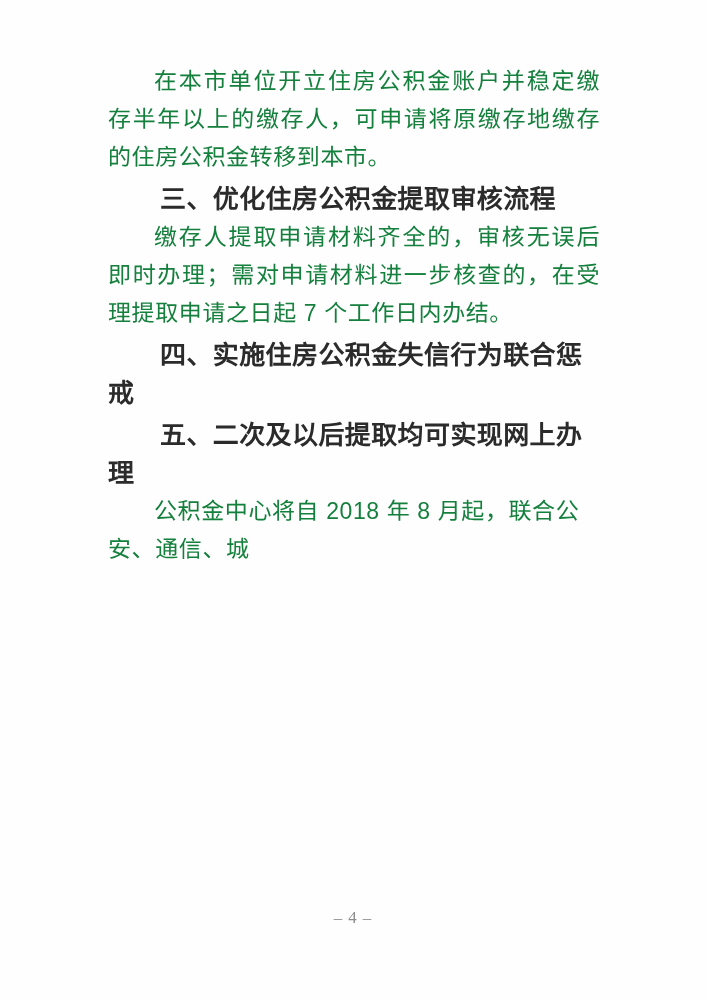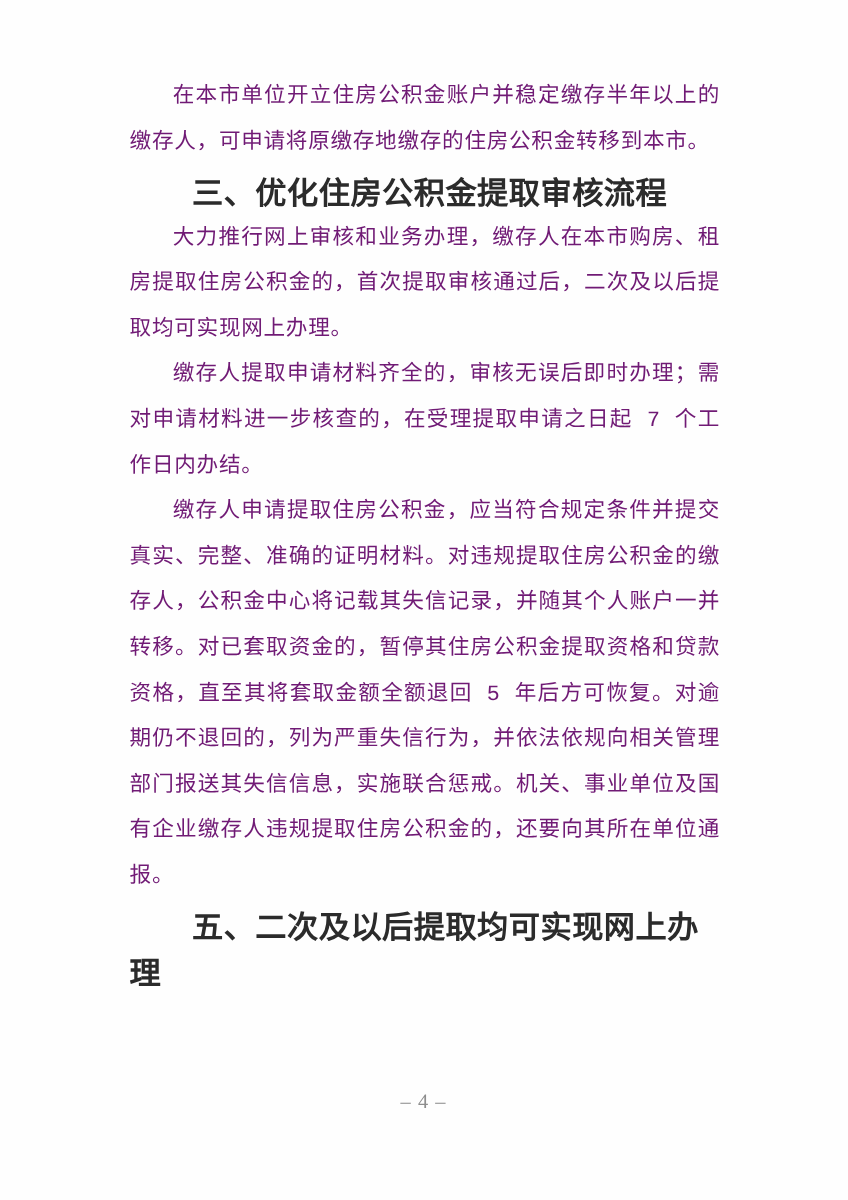--- a/index.html
+++ b/index.html
@@ -29,29 +29,29 @@
   .text-column {
     position: absolute;
     left: 108px;
     top: 62px;
     width: 492px;
   }
 
   
   .para {
     margin: 0;
-    font-size: 18px;
+    font-size: 23px;
     line-height: 38px;
     letter-spacing: 0.6px;
     text-align: justify;
     text-justify: inter-character;
     text-indent: 2em;
-    color: #701a75;
+    color: #15803d;
     word-break: break-all;
-    font-family: Liberation Mono, monospace;
+    font-family: Liberation Sans, sans-serif;
   }
   .para.last-short {
     text-align: left;
   }
 
   
   .heading {
     margin: 0;
     font-size: 26px;
     line-height: 38px;
@@ -87,29 +87,29 @@
 <body>
 
 <div class="page">
 
   <div class="text-column">
 
     <p class="para">在本市单位开立住房公积金账户并稳定缴存半年以上的缴存人，可申请将原缴存地缴存的住房公积金转移到本市。</p>
 
     <h2 class="heading spaced-before">三、优化住房公积金提取审核流程</h2>
 
-    <p class="para">大力推行网上审核和业务办理，缴存人在本市购房、租房提取住房公积金的，首次提取审核通过后，二次及以后提取均可实现网上办理。</p>
 
     <p class="para">缴存人提取申请材料齐全的，审核无误后即时办理；需对申请材料进一步核查的，在受理提取申请之日起 7 个工作日内办结。</p>
 
+    <h2 class="heading spaced-before">四、实施住房公积金失信行为联合惩戒</h2>
 
-    <p class="para">缴存人申请提取住房公积金，应当符合规定条件并提交真实、完整、准确的证明材料。对违规提取住房公积金的缴存人，公积金中心将记载其失信记录，并随其个人账户一并转移。对已套取资金的，暂停其住房公积金提取资格和贷款资格，直至其将套取金额全额退回 5 年后方可恢复。对逾期仍不退回的，列为严重失信行为，并依法依规向相关管理部门报送其失信信息，实施联合惩戒。机关、事业单位及国有企业缴存人违规提取住房公积金的，还要向其所在单位通报。</p>
 
     <h2 class="heading spaced-before">五、二次及以后提取均可实现网上办理</h2>
 
+    <p class="para last-short">公积金中心将自 2018 年 8 月起，联合公安、通信、城</p>
 
   </div>
 
   <div class="page-footer">
     <span class="folio-dash">–</span><span class="folio-num">4</span><span class="folio-dash">–</span>
   </div>
 
 </div>
 
 </body></html>

